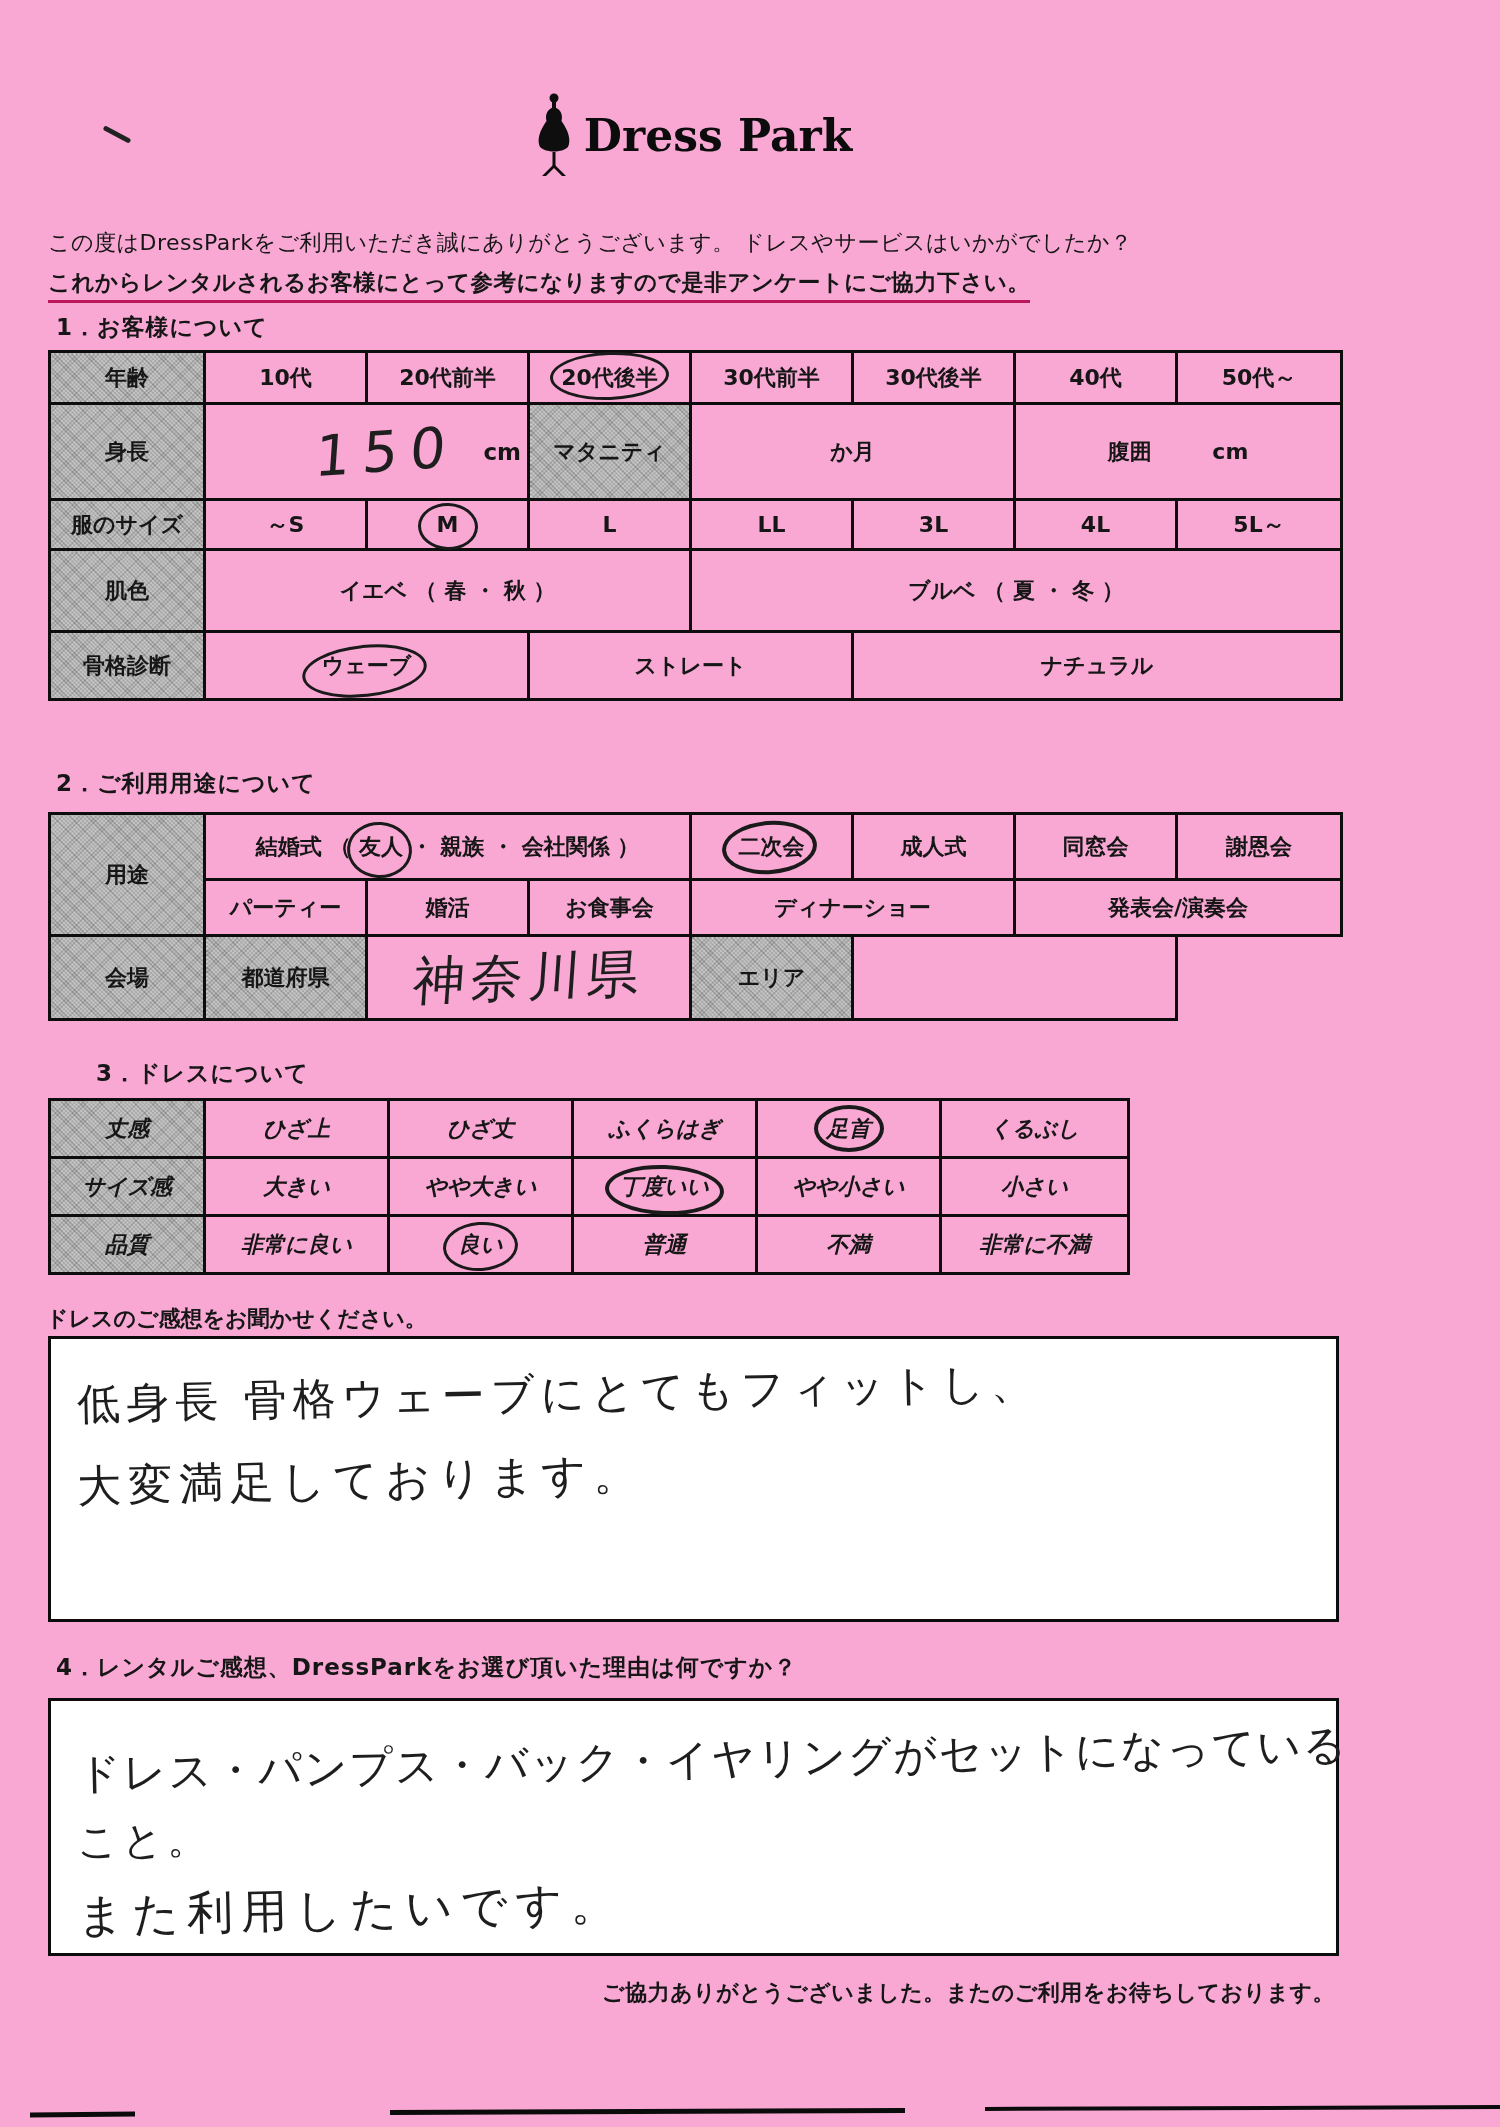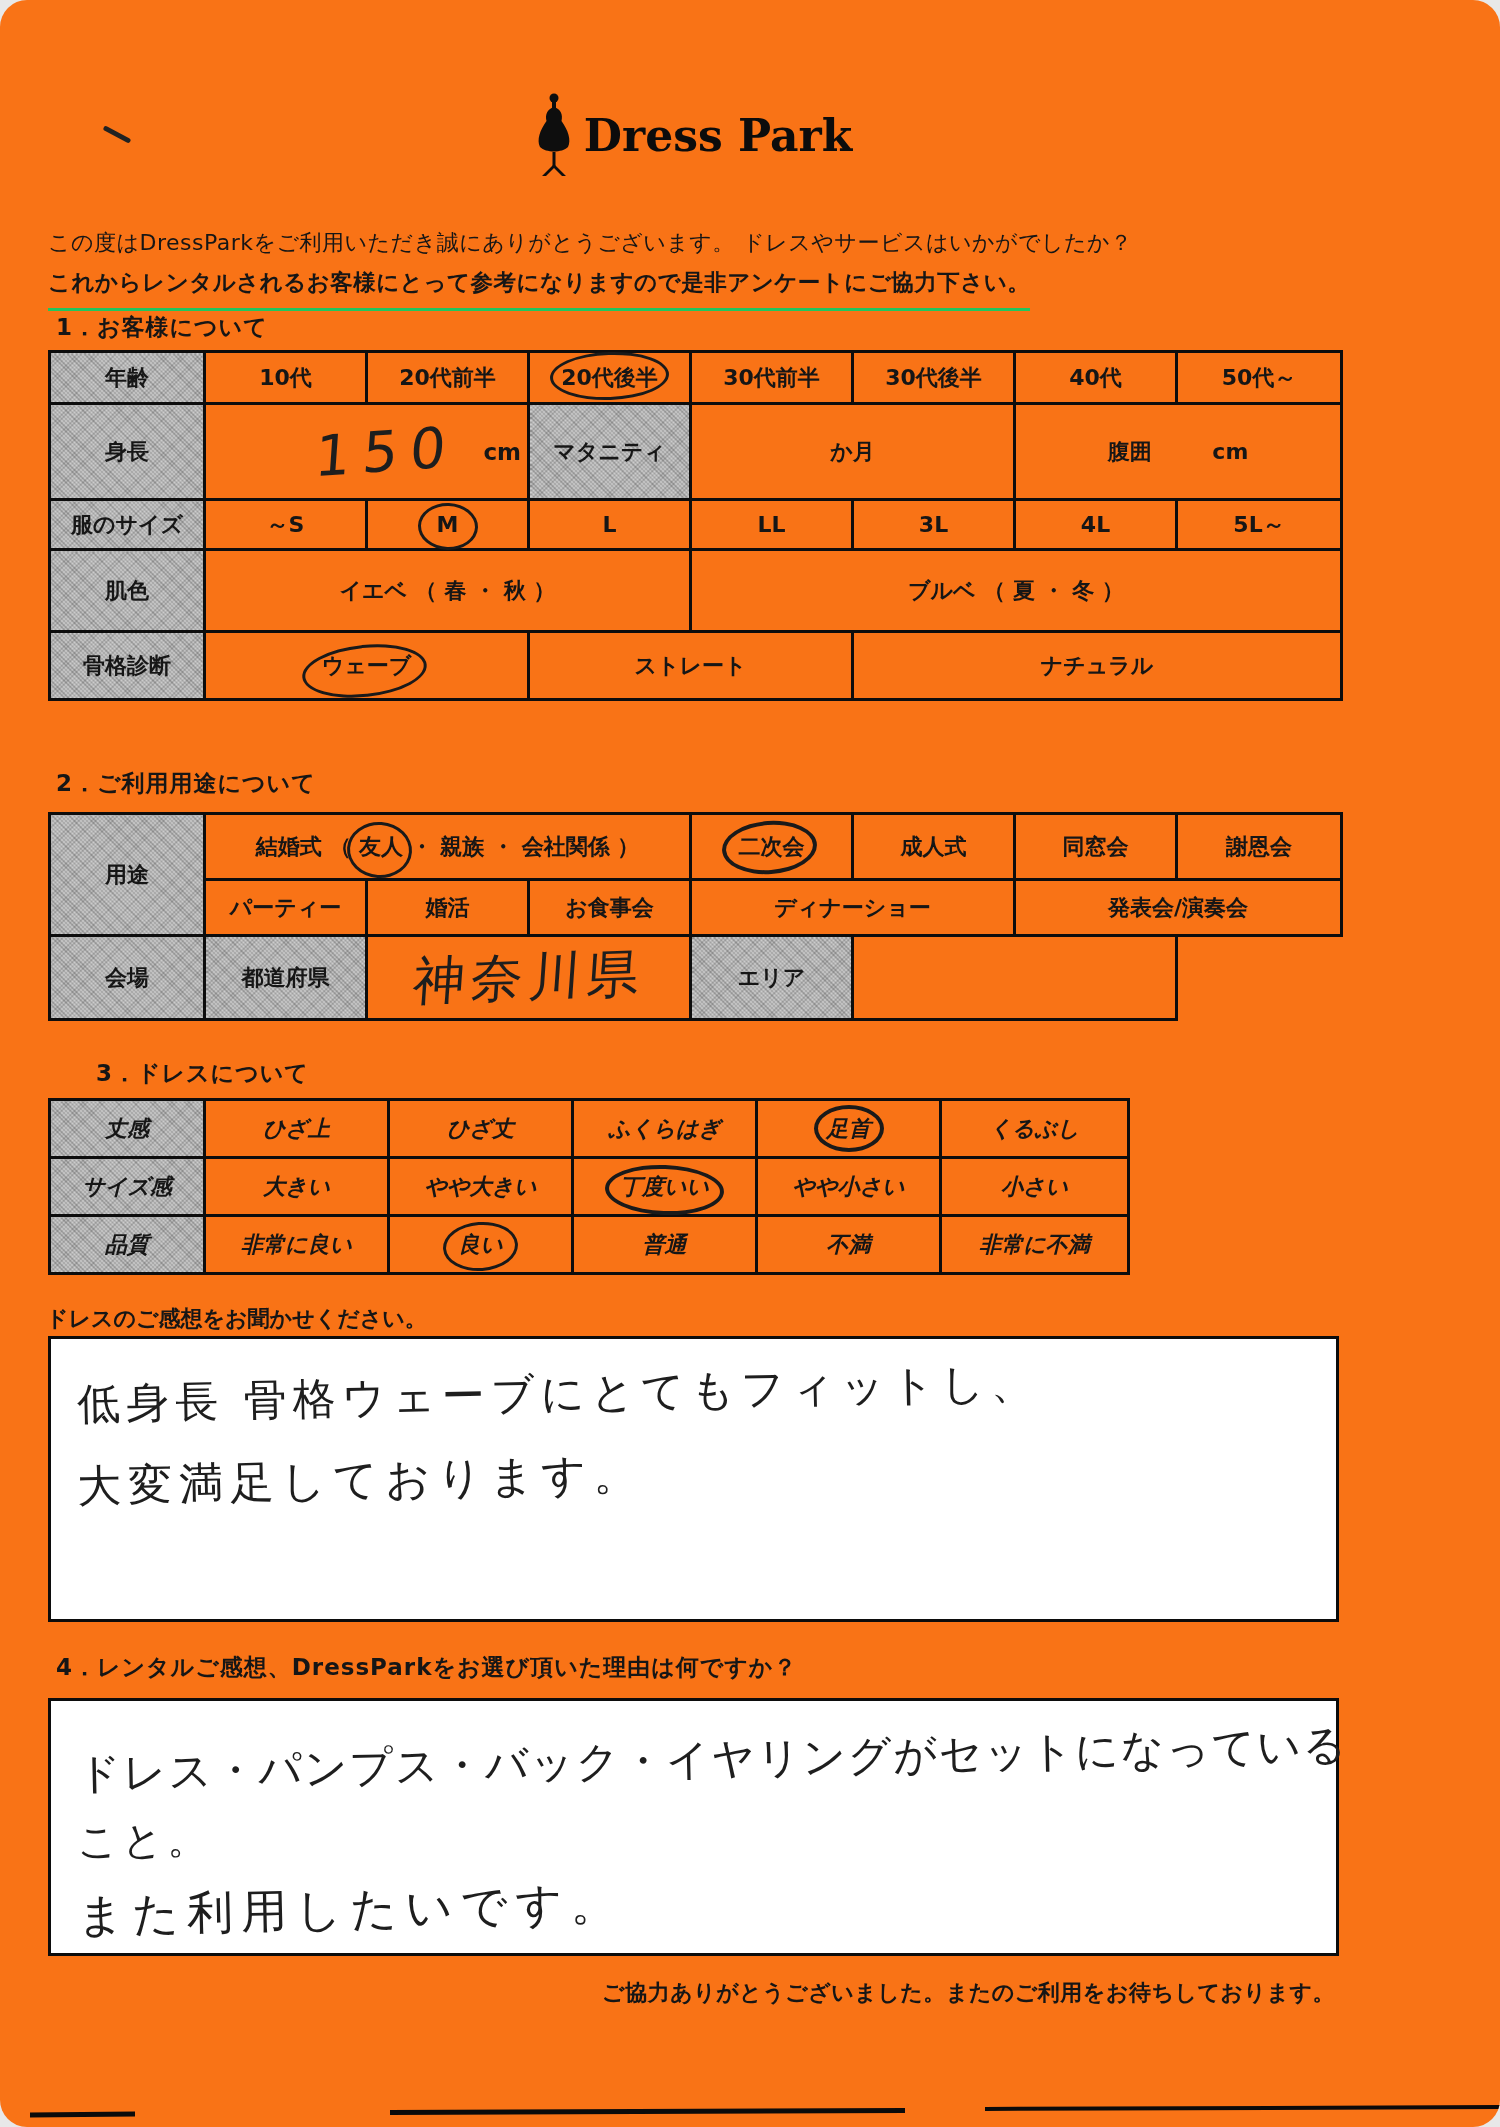--- a/index.html
+++ b/index.html
@@ -1,29 +1,28 @@
 <!DOCTYPE html>
 <html><head>
 <meta charset="utf-8">
 <style>
   html,body{margin:0;padding:0;background:#e8e8e8;}
   .page{
-    position:relative;width:1500px;height:2127px;background:#f97316;
+    position:relative;width:1500px;height:2127px;background:#f9a8d4;
     font-family:"DejaVu Sans",sans-serif;color:#161616;overflow:hidden;
     margin:0 auto;
-    border-radius:27px;
   }
   
   .logo{position:absolute;top:92px;left:0;right:0;display:flex;justify-content:center;align-items:center;gap:8px;transform:translateX(-58px);}
   .brand{font-family:"DejaVu Serif",serif;font-weight:700;font-size:44px;letter-spacing:0px;color:#0c0c0c;}
   .pen-tick{position:absolute;left:102px;top:132px;width:30px;height:5px;background:#222;transform:rotate(28deg);border-radius:3px;}
   
   .intro{position:absolute;left:48px;top:228px;width:1410px;}
   .intro-line1{font-size:22px;font-weight:500;letter-spacing:.5px;}
-  .intro-line2{margin-top:9px;display:inline-block;font-size:22.5px;font-weight:800;border-bottom:3px solid #22c55e;padding-bottom:10px;letter-spacing:.5px;}
+  .intro-line2{margin-top:9px;display:inline-block;font-size:22.5px;font-weight:800;border-bottom:3px solid #be185d;padding-bottom:2px;letter-spacing:.5px;}
   
   .sec-heading{position:absolute;left:56px;font-size:23px;font-weight:700;letter-spacing:1px;}
   .h1pos{top:312px;} .h2pos{top:768px;} .h3pos{top:1058px;margin-left:40px;} .h4pos{top:1652px;}
   .prompt{position:absolute;left:46px;top:1304px;font-size:22px;font-weight:800;}
   
   table{border-collapse:collapse;position:absolute;table-layout:fixed;}
   .t1{left:48px;top:350px;width:1292px;}
   .t2{left:48px;top:812px;width:1292px;}
   .t3{left:48px;top:1098px;width:1079px;font-style:italic;}
   td,th{border:3px solid #0d0d0d;font-size:22px;font-weight:700;text-align:center;vertical-align:middle;padding:2px 4px;overflow:visible;}

